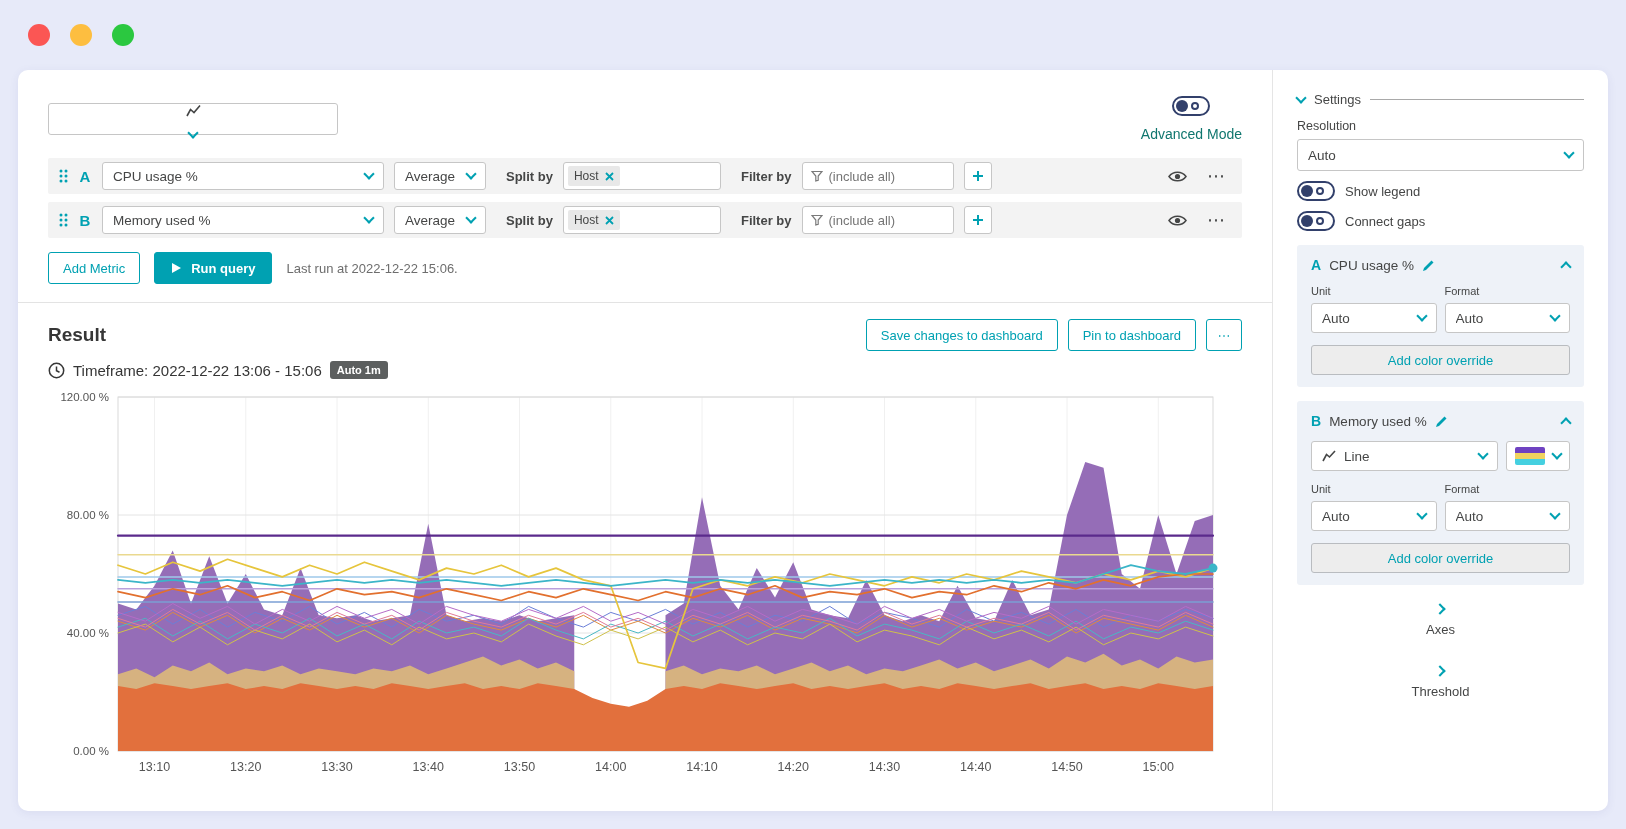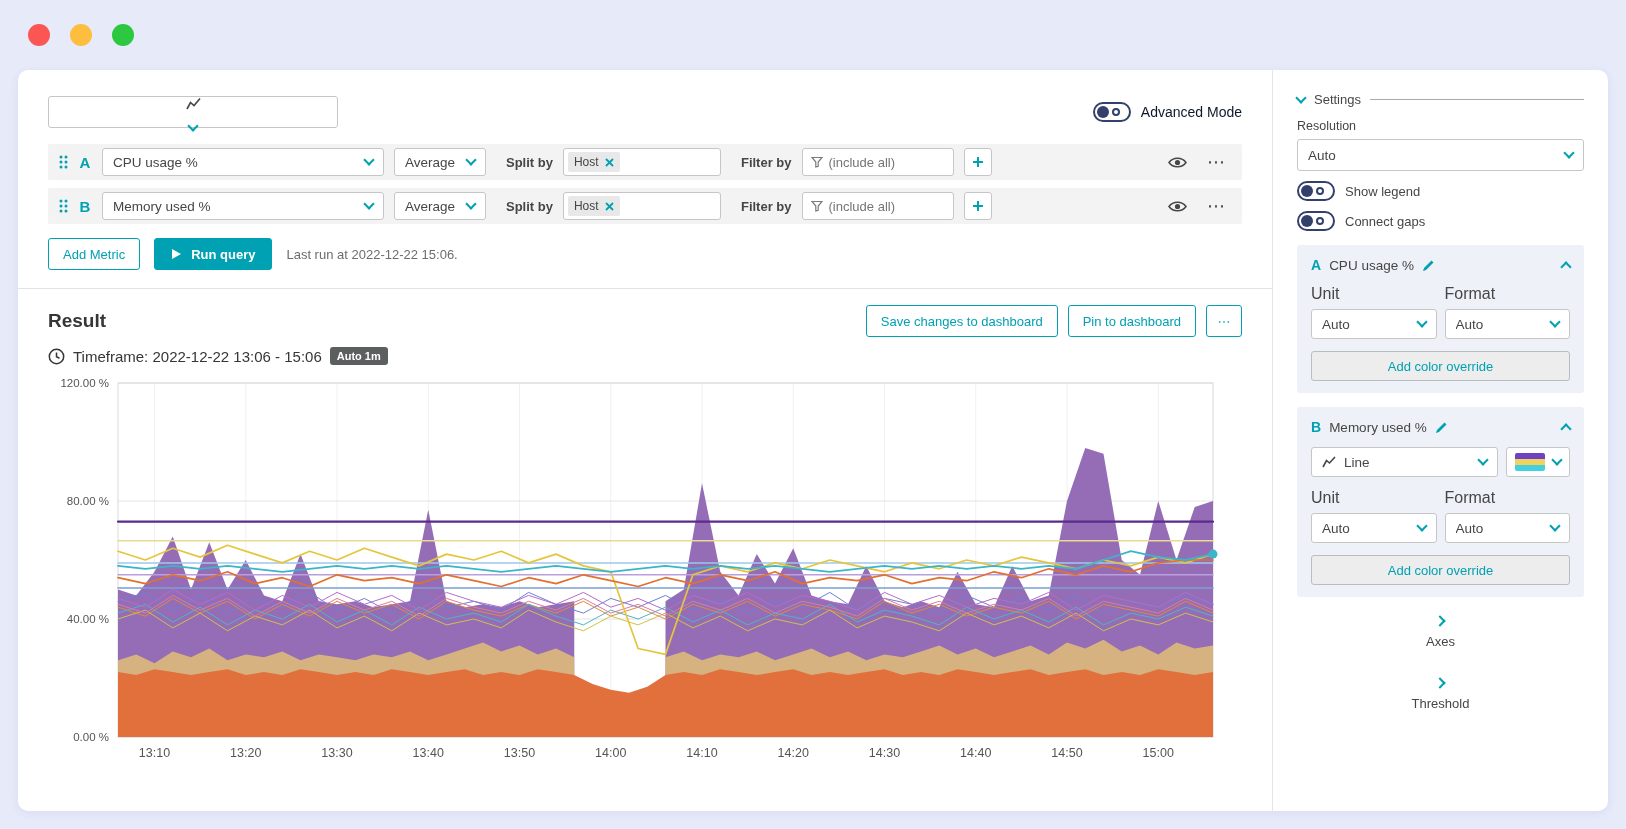--- a/index.html
+++ b/index.html
@@ -52,21 +52,21 @@
   .btn-primary {
     background:#00a1b2; border:1px solid #00a1b2; color:#fff; border-radius:3px;
     height:32px; padding:0 16px; font-size:13px; font-weight:bold;
     display:inline-flex; align-items:center; gap:9px; cursor:pointer;
     font-family:"Liberation Sans",sans-serif;
   }
 
   
   .toprow { display:flex; align-items:center; margin-bottom:16px; }
   .viz-select { width:290px;flex-direction:column; }
-  .adv { margin-left:auto; display:flex; align-items:center; gap:10px; font-size:14px; color:#0f172a; }
+  .adv { margin-left:auto; display:flex; align-items:center; gap:10px; font-size:14px; color:#0f766e;flex-direction:column; }
 
   
   .mrow {
     background:#f3f3f3; border-radius:2px; height:36px; display:flex; align-items:center;
     gap:10px; padding:0 10px; margin-bottom:8px;
   }
   .mrow .letter { color:#00a1b2; font-weight:bold; font-size:15px; width:14px; text-align:center; }
   .metric-select { width:282px; height:28px; }
   .agg-select { width:92px; height:28px; }
   .lbl { font-size:13px; font-weight:bold; color:#454646; margin-left:10px; white-space:nowrap; }
@@ -117,21 +117,21 @@
   .card-head { display:flex; align-items:center; gap:8px; }
   .card-head .letter { color:#00a1b2; font-weight:bold; font-size:14px; }
   .card-head .title { font-size:13.5px; color:#454646; }
   .card-head .chev { margin-left:auto; }
   .card-row { display:flex; gap:8px; margin-top:12px; }
   .type-select { flex:1; height:30px; }
   .swatch-select { width:64px; height:30px; padding:0 8px; }
   .swatch { width:26px; height:18px; border-radius:2px; flex:1;
     background:linear-gradient(180deg,#6f42c1 0 33%,#f0d35f 33% 66%,#45d0e0 66% 100%); }
   .uf-grid { display:grid; grid-template-columns:1fr 1fr; gap:8px; margin-top:12px; }
-  .uf-label { font-size:16px; color:#454646; }
+  .uf-label { font-size:11px; color:#454646; }
   .uf-select { height:30px; }
   .override-btn {
     margin-top:12px; width:100%; height:30px; background:#ededed; border:1px solid #b9bcc0;
     color:#00a1b2; font-size:13px; border-radius:3px; cursor:pointer; font-family:"Liberation Sans",sans-serif;
   }
   .s-section { margin-top:20px;flex-direction:column; }
 
   
   .chart-wrap { margin-top:4px; }
   svg text { font-family:"Liberation Sans",sans-serif; }

